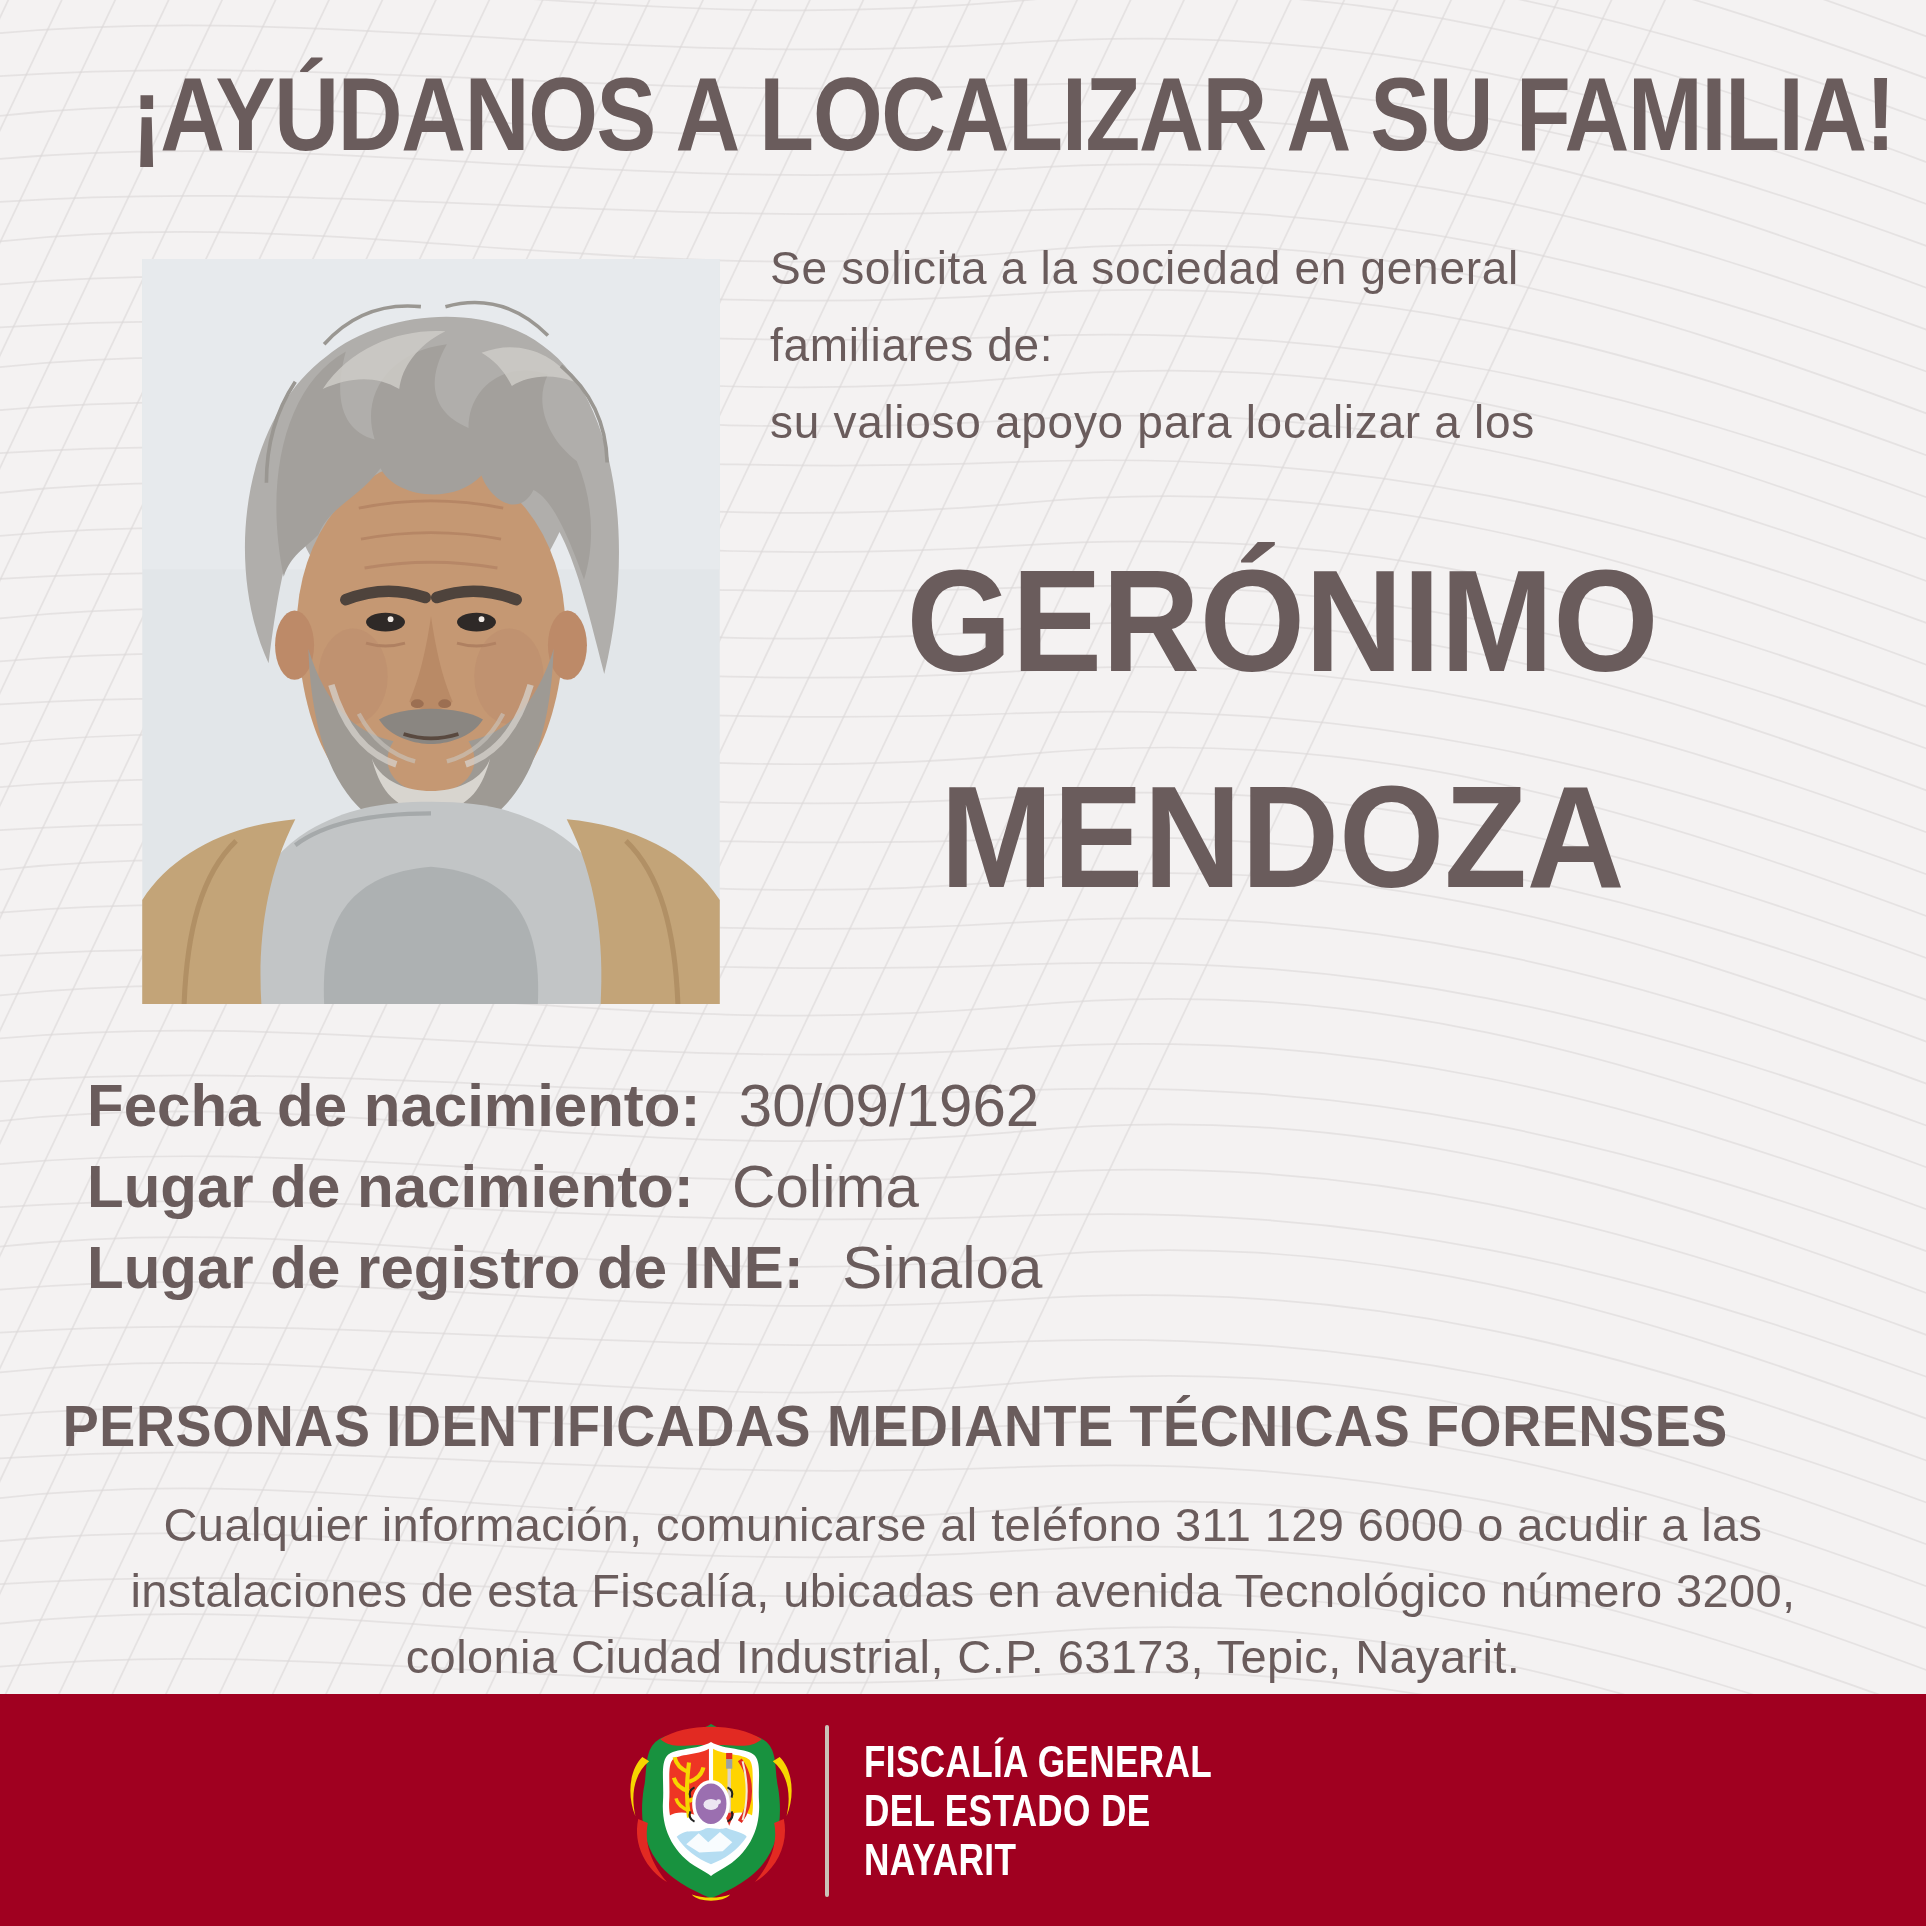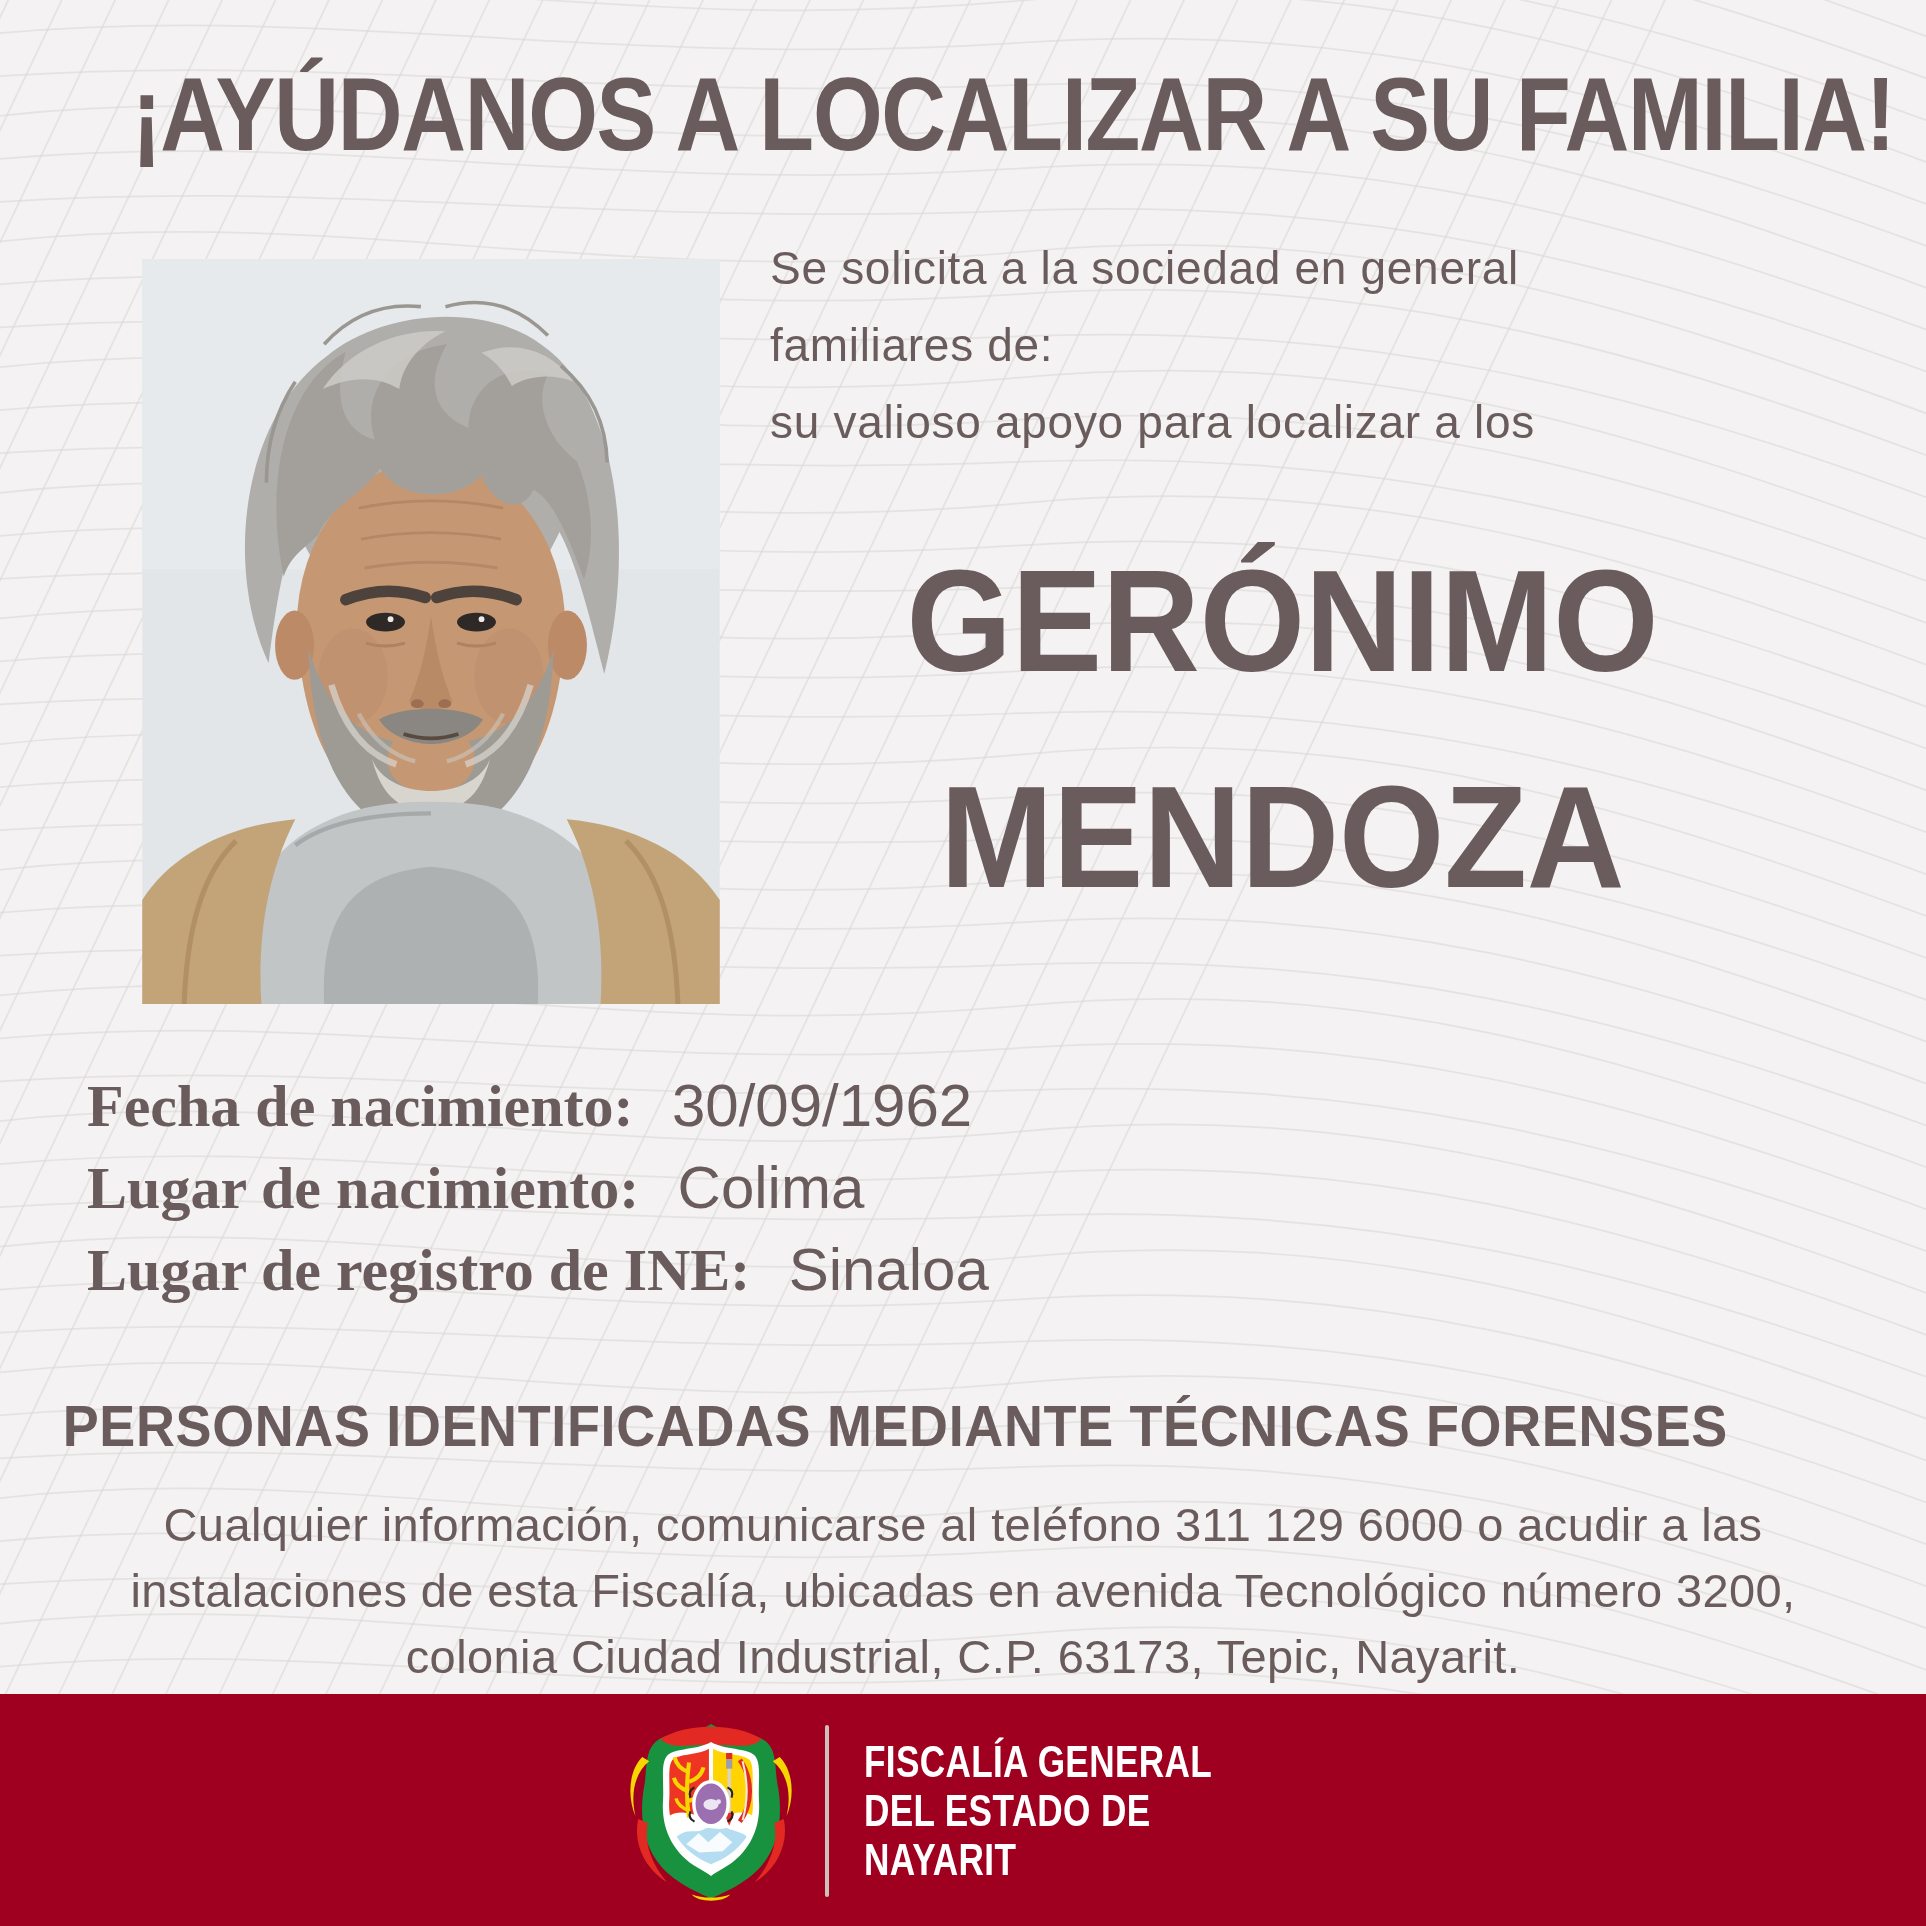--- a/index.html
+++ b/index.html
@@ -53,21 +53,21 @@
     color:var(--ink);
   }
   .name div{transform:scaleX(.94);transform-origin:center;white-space:nowrap;}
 
   .details{
     position:absolute;left:87px;top:1065px;
     font-size:60px;line-height:81px;
     color:var(--ink);
   }
   .details .row{white-space:nowrap;}
-  .details .lbl{font-weight:bold;font-family:Liberation Serif, serif;}
+  .details .lbl{font-weight:bold;}
   .details .val{margin-left:21.7px;}
 
   .forensics-wrap{
     position:absolute;top:1392px;left:0;width:1757px;
     text-align:right;white-space:nowrap;
   }
   .forensics-inner{
     display:inline-block;
     font-size:58px;font-weight:bold;letter-spacing:0.7px;
     transform:scaleX(.93);transform-origin:center;

